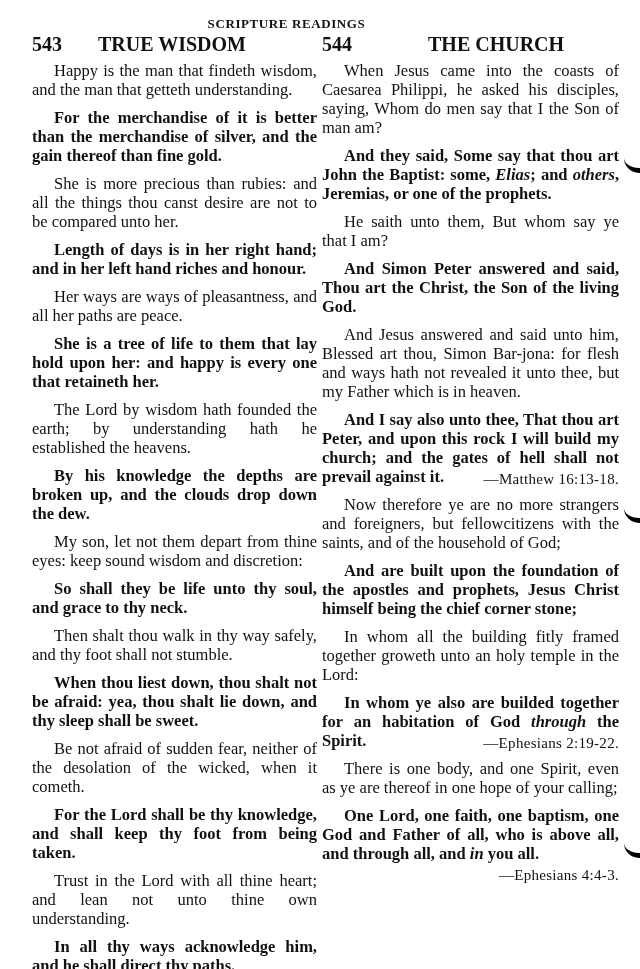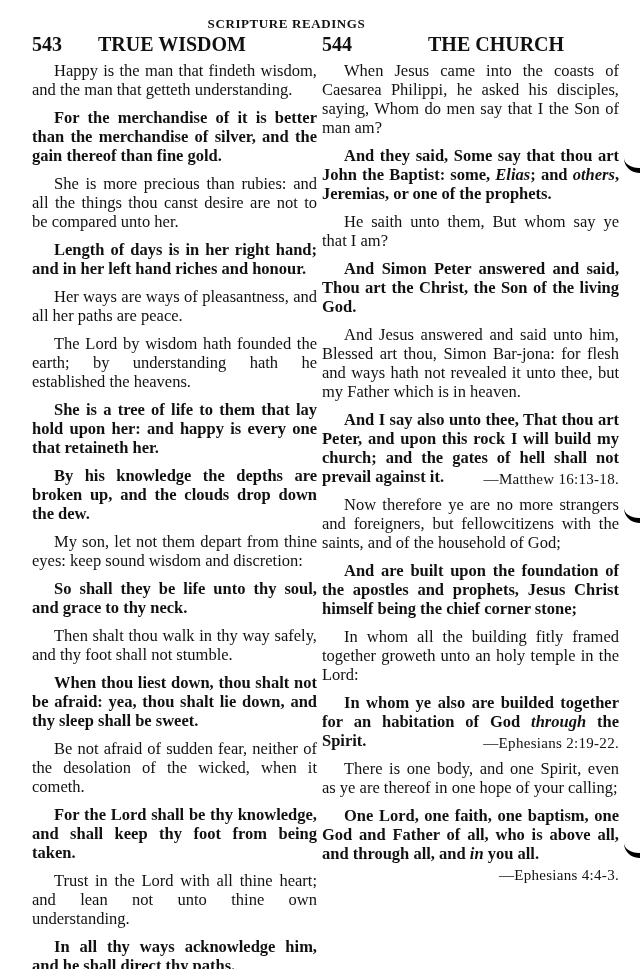--- a/index.html
+++ b/index.html
@@ -32,22 +32,22 @@
 <div class="col left">
   <div class="sel-head">
     <span class="sel-num">543</span>
     <span class="sel-title">TRUE WISDOM</span>
   </div>
   <p class="verse">Happy is the man that findeth wisdom, and the man that getteth understanding.</p>
   <p class="verse people">For the merchandise of it is better than the merchandise of silver, and the gain thereof than fine gold.</p>
   <p class="verse">She is more precious than rubies: and all the things thou canst desire are not to be compared unto her.</p>
   <p class="verse people">Length of days is in her right hand; and in her left hand riches and honour.</p>
   <p class="verse">Her ways are ways of pleasantness, and all her paths are peace.</p>
+  <p class="verse people">She is a tree of life to them that lay hold upon her: and happy is every one that retaineth her.</p>
   <p class="verse">The Lord by wisdom hath founded the earth; by understanding hath he established the heavens.</p>
-  <p class="verse people">She is a tree of life to them that lay hold upon her: and happy is every one that retaineth her.</p>
   <p class="verse people">By his knowledge the depths are broken up, and the clouds drop down the dew.</p>
   <p class="verse">My son, let not them depart from thine eyes: keep sound wisdom and discretion:</p>
   <p class="verse people">So shall they be life unto thy soul, and grace to thy neck.</p>
   <p class="verse">Then shalt thou walk in thy way safely, and thy foot shall not stumble.</p>
   <p class="verse people">When thou liest down, thou shalt not be afraid: yea, thou shalt lie down, and thy sleep shall be sweet.</p>
   <p class="verse">Be not afraid of sudden fear, neither of the desolation of the wicked, when it cometh.</p>
   <p class="verse people">For the Lord shall be thy knowledge, and shall keep thy foot from being taken.</p>
   <p class="verse">Trust in the Lord with all thine heart; and lean not unto thine own understanding.</p>
   <p class="verse people last">In all thy ways acknowledge him, and he shall direct thy paths.</p>
   <span class="ref-line">—Proverbs 3:13-26, 5, 6.</span>

